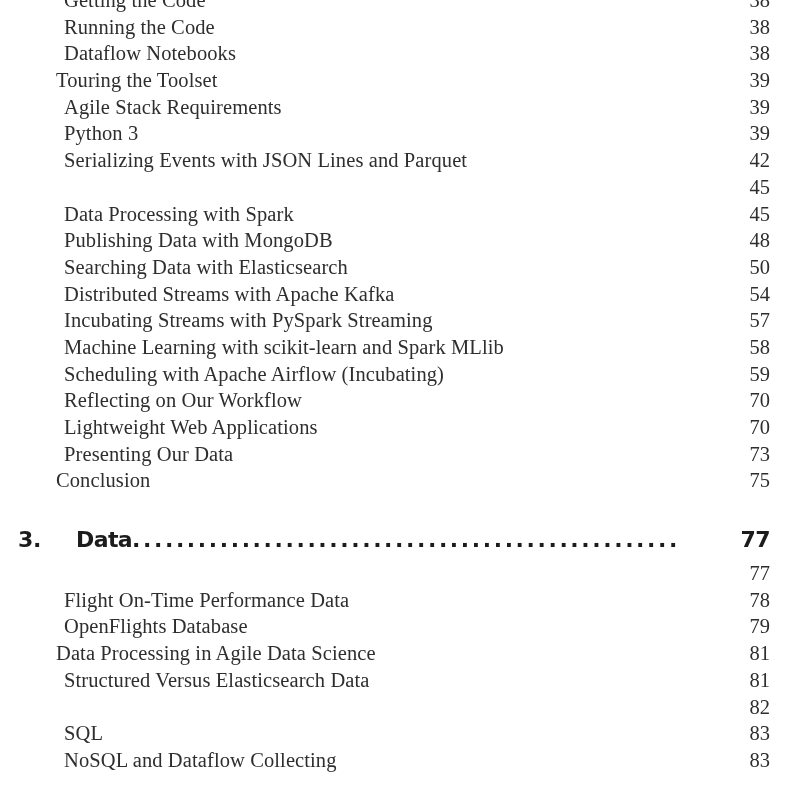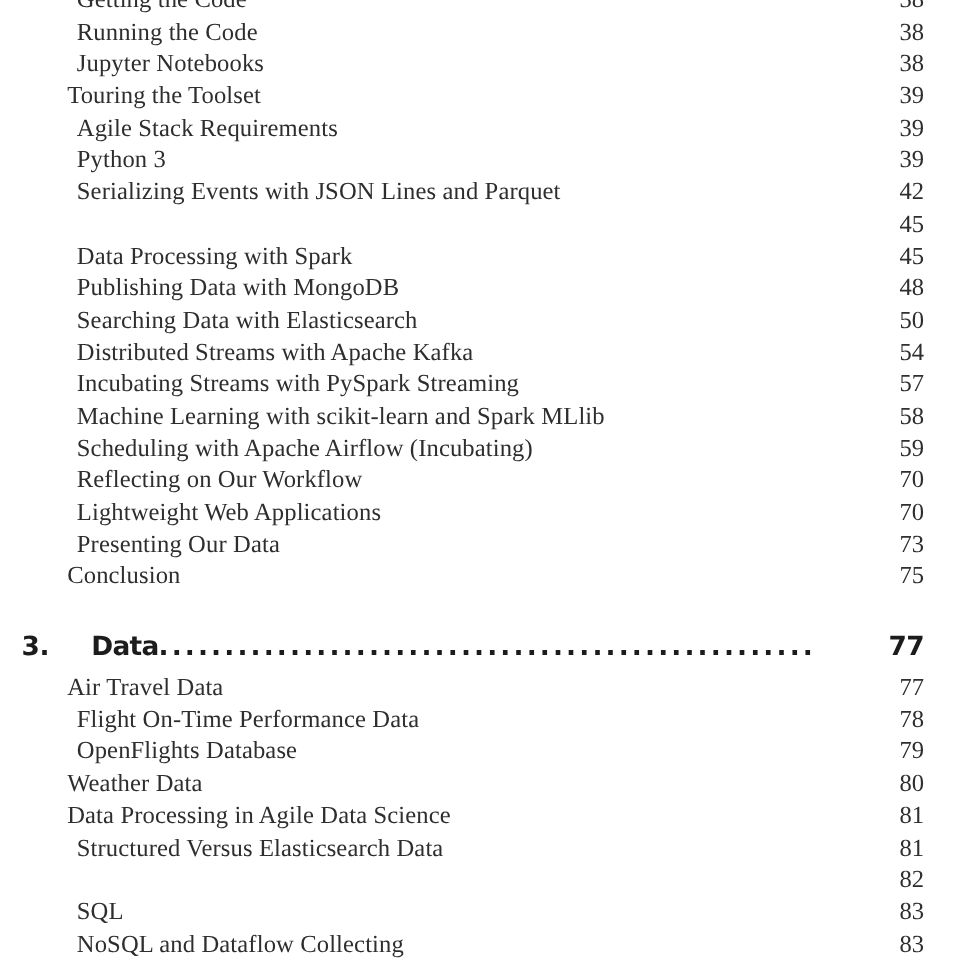--- a/index.html
+++ b/index.html
@@ -115,21 +115,21 @@
     <div id="entries-before">
         <div class="toc-row lvl2">
           <span class="toc-title">Getting the Code</span>
           <span class="toc-page-num">38</span>
         </div>
         <div class="toc-row lvl2">
           <span class="toc-title">Running the Code</span>
           <span class="toc-page-num">38</span>
         </div>
         <div class="toc-row lvl2">
-          <span class="toc-title">Jupyter Notebooks</span>
+          <span class="toc-title">Dataflow Notebooks</span>
           <span class="toc-page-num">38</span>
         </div>
         <div class="toc-row lvl1">
           <span class="toc-title">Touring the Toolset</span>
           <span class="toc-page-num">39</span>
         </div>
         <div class="toc-row lvl2">
           <span class="toc-title">Agile Stack Requirements</span>
           <span class="toc-page-num">39</span>
         </div>
@@ -194,36 +194,31 @@
       <div class="chapter-inner">
         <span class="chapter-num">3.</span>
         <span class="chapter-title">Data</span>
         <span class="chapter-leader">..................................................</span>
         <span class="chapter-pnum">77</span>
       </div>
     </div>
 
     <div id="entries-after">
         <div class="toc-row lvl1">
-          <span class="toc-title">Air Travel Data</span>
           <span class="toc-page-num">77</span>
         </div>
         <div class="toc-row lvl2">
           <span class="toc-title">Flight On-Time Performance Data</span>
           <span class="toc-page-num">78</span>
         </div>
         <div class="toc-row lvl2">
           <span class="toc-title">OpenFlights Database</span>
           <span class="toc-page-num">79</span>
         </div>
         <div class="toc-row lvl1">
-          <span class="toc-title">Weather Data</span>
-          <span class="toc-page-num">80</span>
-        </div>
-        <div class="toc-row lvl1">
           <span class="toc-title">Data Processing in Agile Data Science</span>
           <span class="toc-page-num">81</span>
         </div>
         <div class="toc-row lvl2">
           <span class="toc-title">Structured Versus Elasticsearch Data</span>
           <span class="toc-page-num">81</span>
         </div>
         <div class="toc-row lvl1">
           <span class="toc-page-num">82</span>
         </div>

